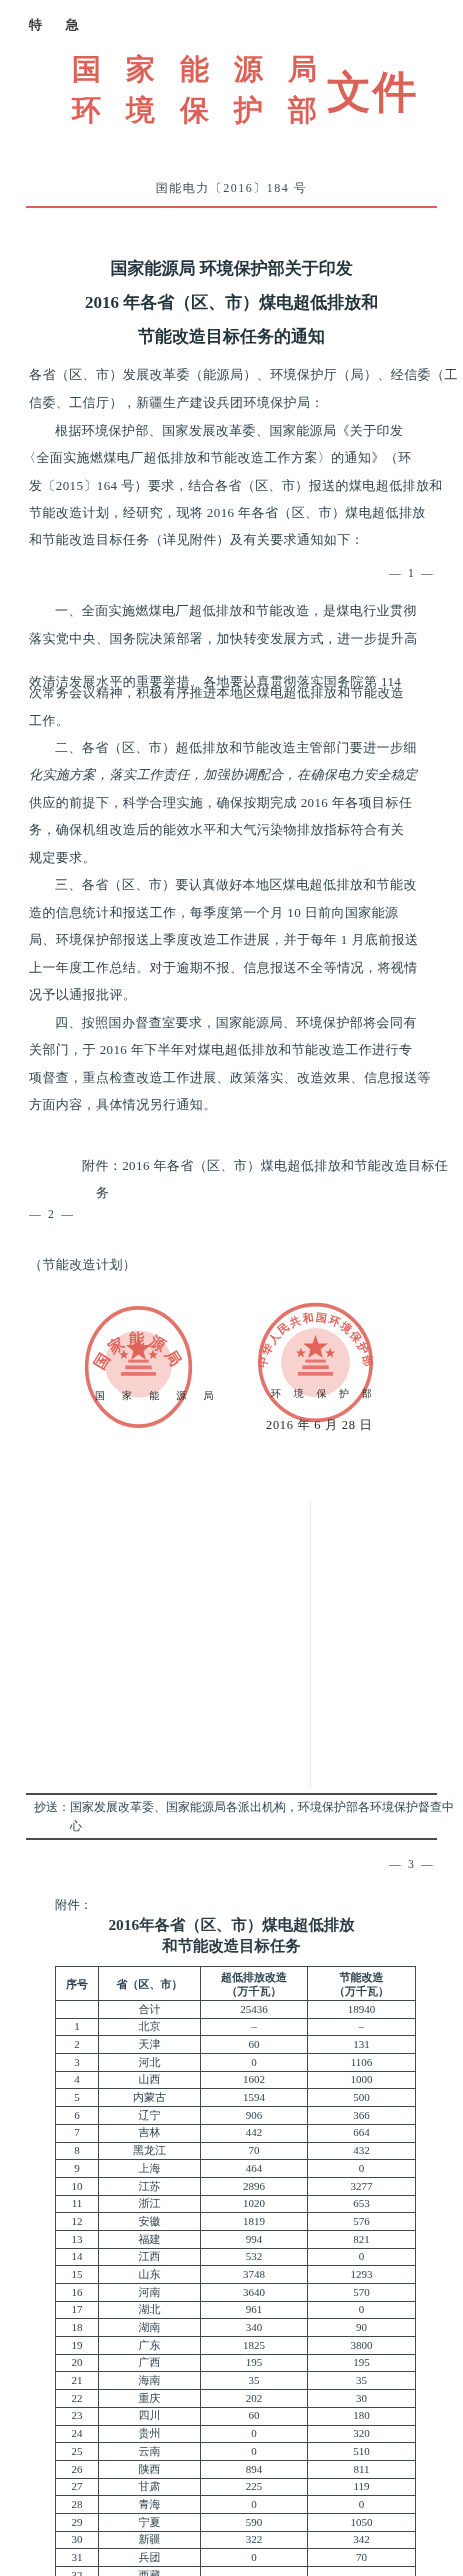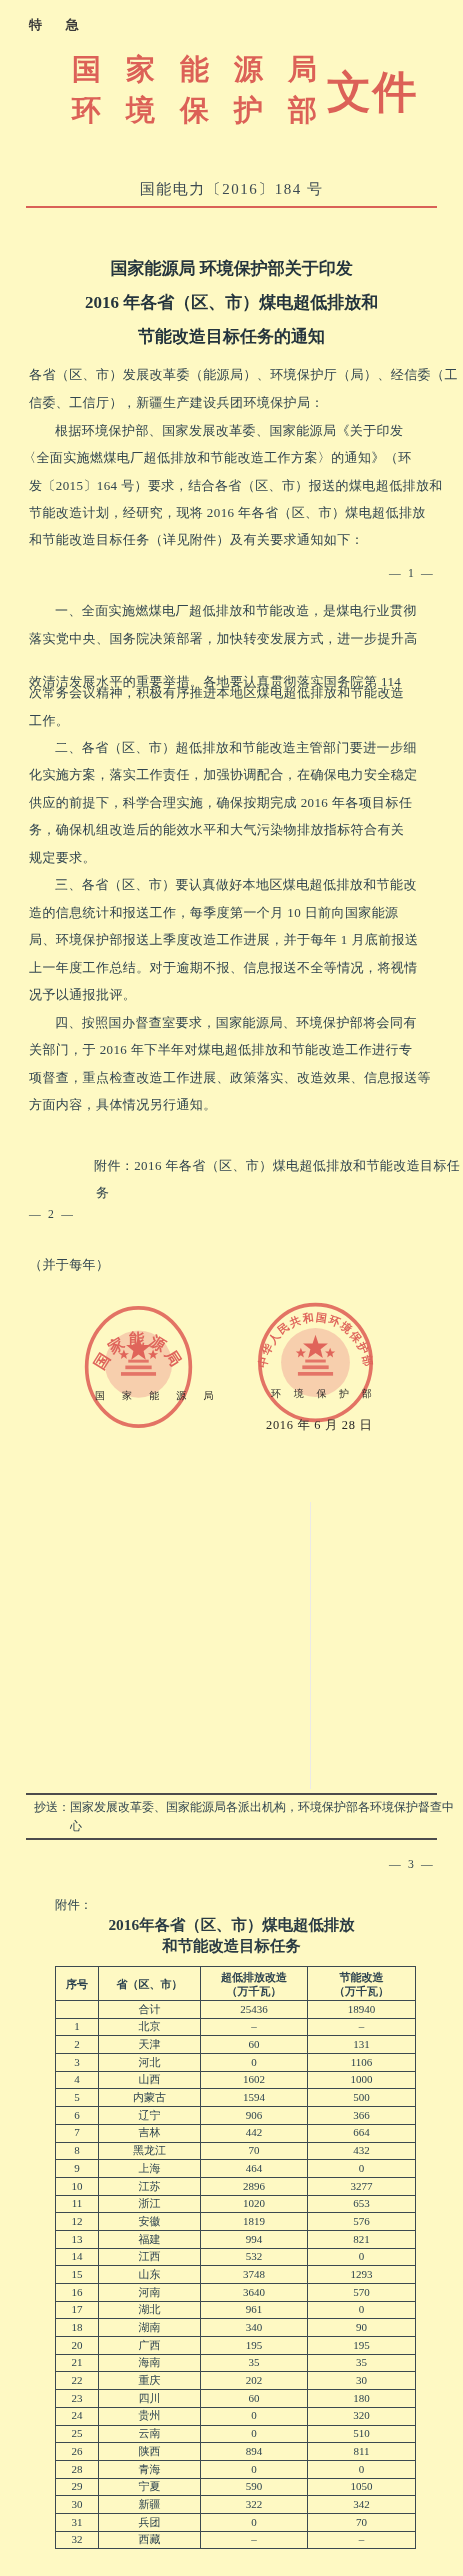--- a/index.html
+++ b/index.html
@@ -1,24 +1,24 @@
 <!DOCTYPE html>
 <html style="font-size:11.7px"><head>
 <meta charset="utf-8">
 <style>
   html,body{margin:0;padding:0;background:#e8e8e8;}
-  .page{position:relative;width:463px;height:2576px;margin:0 auto;background:#fef9c3;
+  .page{position:relative;width:463px;height:2576px;margin:0 auto;background:#ffffff;
         font-family:"Liberation Serif","DejaVu Serif",serif;color:#31454f;overflow:hidden;}
   .abs{position:absolute;}
   .urgency{top:16px;left:29px;font-size:13px;font-weight:bold;letter-spacing:10.2px;color:#3a3a3a;}
   .agency{left:72px;width:256px;color:#dc6157;font-weight:bold;font-size:29px;white-space:nowrap;letter-spacing:25px;}
   .agency1{top:50px;}
   .agency2{top:91px;}
   .wenjian{left:327px;top:63px;font-size:44px;color:#dc6157;font-weight:bold;letter-spacing:1.5px;white-space:nowrap;font-family:Liberation Serif, serif;}
-  .docnum{top:180px;left:0;width:463px;text-align:center;font-size:15px;color:#3c4a52;letter-spacing:1.5px;}
+  .docnum{top:180px;left:0;width:463px;text-align:center;font-size:12px;color:#3c4a52;letter-spacing:1.5px;}
   .red-rule{top:206px;left:26px;width:411px;height:1.5px;background:#d96157;}
   .title{top:252px;left:29px;width:405px;text-align:center;font-size:17px;font-weight:bold;
          color:#24343d;line-height:34px;}
   .bline{position:absolute;white-space:nowrap;font-size:13px;color:#31454f;letter-spacing:0.4px;}
   .marker{position:absolute;font-size:11.7px;color:#31454f;letter-spacing:2.2px;}
   .sig{position:absolute;font-size:10px;color:#272727;white-space:nowrap;}
   .scanline{left:310px;top:1502px;width:0.7px;height:287px;background:#eceae7;}
   .black-rule{left:26px;width:411px;height:1.5px;background:#4c4c4c;}
   .cc{left:34px;top:1798px;width:395px;font-size:12px;line-height:19px;color:#31454f;
       padding-left:3em;text-indent:-3em;}
@@ -60,36 +60,36 @@
       <div class="bline" style="top: 449px; left: 23px;">〈全面实施燃煤电厂超低排放和节能改造工作方案〉的通知》（环</div>
       <div class="bline" style="top: 477px; left: 29px;">发〔2015〕164 号）要求，结合各省（区、市）报送的煤电超低排放和</div>
       <div class="bline" style="top: 504px; left: 29px;">节能改造计划，经研究，现将 2016 年各省（区、市）煤电超低排放</div>
       <div class="bline" style="top: 531px; left: 29px;">和节能改造目标任务（详见附件）及有关要求通知如下：</div>
       <div class="bline" style="top: 602px; left: 55px;">一、全面实施燃煤电厂超低排放和节能改造，是煤电行业贯彻</div>
       <div class="bline" style="top: 630px; left: 29px;">落实党中央、国务院决策部署，加快转变发展方式，进一步提升高</div>
       <div class="bline" style="top: 657px; left: 29px; margin-top: 16px;">效清洁发展水平的重要举措。各地要认真贯彻落实国务院第 114</div>
       <div class="bline" style="top: 684px; left: 29px;">次常务会议精神，积极有序推进本地区煤电超低排放和节能改造</div>
       <div class="bline" style="top: 712px; left: 29px;">工作。</div>
       <div class="bline" style="top: 739px; left: 55px;">二、各省（区、市）超低排放和节能改造主管部门要进一步细</div>
-      <div class="bline" style="top: 766px; left: 29px;">化实施方案，落实工作责任，加强协调配合，在确保电力安全稳定</div>
+      <div class="bline" style="top: 766px; left: 29px; font-style: italic;">化实施方案，落实工作责任，加强协调配合，在确保电力安全稳定</div>
       <div class="bline" style="top: 794px; left: 29px;">供应的前提下，科学合理实施，确保按期完成 2016 年各项目标任</div>
       <div class="bline" style="top: 821px; left: 29px;">务，确保机组改造后的能效水平和大气污染物排放指标符合有关</div>
       <div class="bline" style="top: 849px; left: 29px;">规定要求。</div>
       <div class="bline" style="top: 876px; left: 55px;">三、各省（区、市）要认真做好本地区煤电超低排放和节能改</div>
       <div class="bline" style="top: 904px; left: 29px;">造的信息统计和报送工作，每季度第一个月 10 日前向国家能源</div>
       <div class="bline" style="top: 931px; left: 29px;">局、环境保护部报送上季度改造工作进展，并于每年 1 月底前报送</div>
       <div class="bline" style="top: 959px; left: 29px;">上一年度工作总结。对于逾期不报、信息报送不全等情况，将视情</div>
       <div class="bline" style="top: 986px; left: 29px;">况予以通报批评。</div>
       <div class="bline" style="top: 1014px; left: 55px;">四、按照国办督查室要求，国家能源局、环境保护部将会同有</div>
       <div class="bline" style="top: 1041px; left: 29px;">关部门，于 2016 年下半年对煤电超低排放和节能改造工作进行专</div>
       <div class="bline" style="top: 1069px; left: 29px;">项督查，重点检查改造工作进展、政策落实、改造效果、信息报送等</div>
       <div class="bline" style="top: 1096px; left: 29px;">方面内容，具体情况另行通知。</div>
-      <div class="bline" style="top: 1157px; left: 55px; padding-left: 39px;">附件：2016 年各省（区、市）煤电超低排放和节能改造目标任</div>
+      <div class="bline" style="top: 1157px; left: 43px; padding-left: 39px;">附件：2016 年各省（区、市）煤电超低排放和节能改造目标任</div>
       <div class="bline" style="top: 1184px; left: 96px;">务</div>
-      <div class="bline" style="top: 1256px; left: 29px;">（并于每年）</div>
+      <div class="bline" style="top: 1256px; left: 29px;">（节能改造计划）</div>
     </div>
 
   <div class="marker" style="top:567px;right:28px;">— 1 —</div>
   <div class="marker" style="top:1208px;left:29px;">— 2 —</div>
   <div class="marker" style="top:1858px;right:28px;">— 3 —</div>
 
   <svg class="abs" style="left:83px;top:1304px;" width="111" height="126" viewBox="0 0 152 172">
     <defs>
       <path id="arcL" d="M 22 120 A 54 66 0 1 1 130 120" fill="none"></path>
     </defs>
@@ -273,20 +273,26 @@
           <td>961</td>
           <td>0</td>
         </tr>
         <tr>
           <td>18</td>
           <td>湖南</td>
           <td>340</td>
           <td>90</td>
         </tr>
         <tr>
+          <td>19</td>
+          <td>广东</td>
+          <td>1825</td>
+          <td>3800</td>
+        </tr>
+        <tr>
           <td>20</td>
           <td>广西</td>
           <td>195</td>
           <td>195</td>
         </tr>
         <tr>
           <td>21</td>
           <td>海南</td>
           <td>35</td>
           <td>35</td>
@@ -315,20 +321,26 @@
           <td>0</td>
           <td>510</td>
         </tr>
         <tr>
           <td>26</td>
           <td>陕西</td>
           <td>894</td>
           <td>811</td>
         </tr>
         <tr>
+          <td>27</td>
+          <td>甘肃</td>
+          <td>225</td>
+          <td>119</td>
+        </tr>
+        <tr>
           <td>28</td>
           <td>青海</td>
           <td>0</td>
           <td>0</td>
         </tr>
         <tr>
           <td>29</td>
           <td>宁夏</td>
           <td>590</td>
           <td>1050</td>

